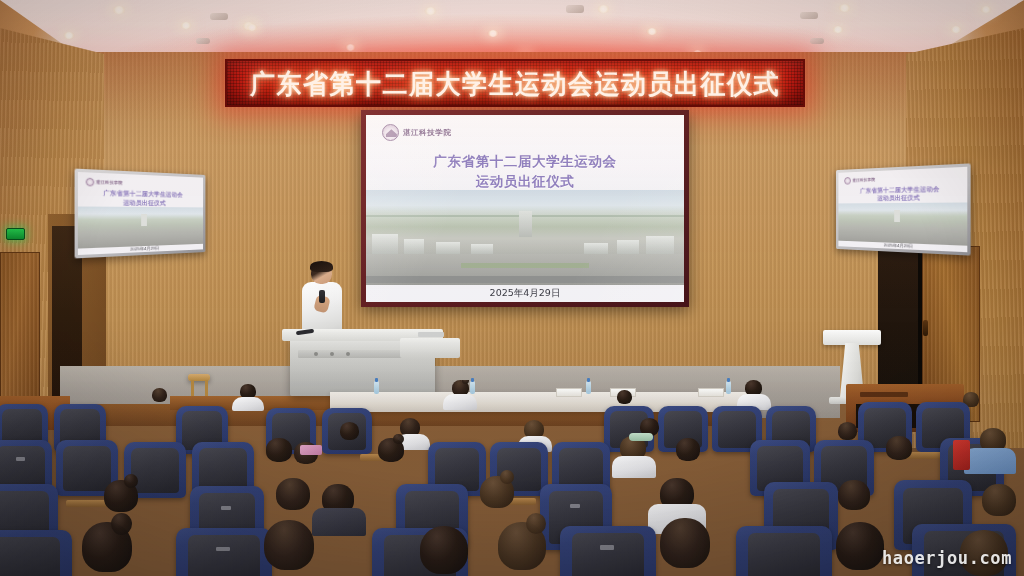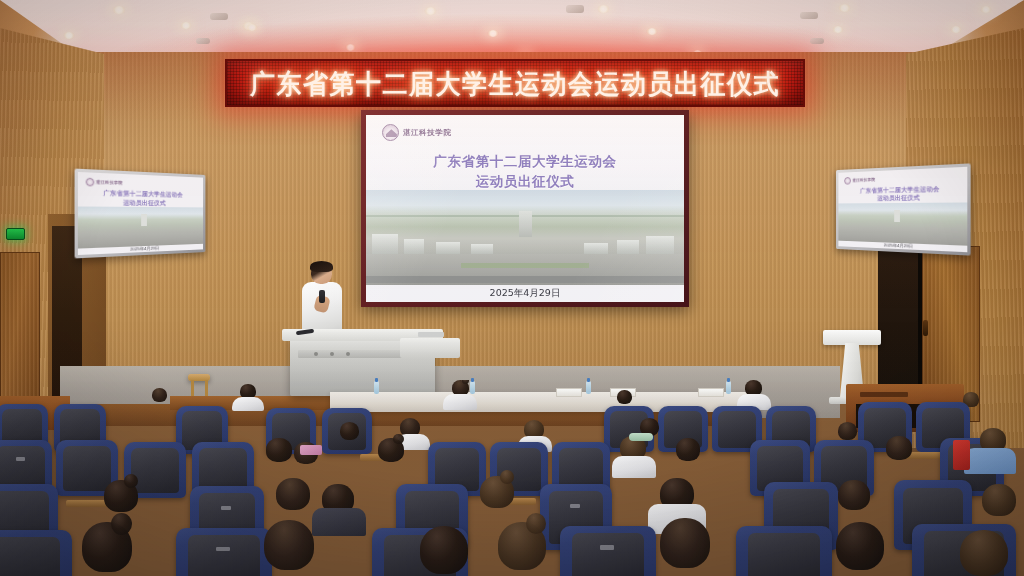--- a/index.html
+++ b/index.html
@@ -832,14 +832,15 @@
     <div class="head dark2" style="left:264px;top:140px;width:50px;height:50px;"></div>
     <div class="head dark" style="left:420px;top:146px;width:48px;height:48px;"></div>
     <div class="head brown bun" style="left:498px;top:142px;width:48px;height:48px;"></div>
     <div class="head dark2" style="left:660px;top:138px;width:50px;height:50px;"></div>
     <div class="head dark" style="left:836px;top:142px;width:48px;height:48px;"></div>
     <div class="head brown" style="left:960px;top:150px;width:48px;height:46px;"></div>
   </div>
 
   <div class="warm-cast"></div>
   <div class="vignette"></div>
+  <div class="watermark">haoerjou.com</div>
 
 </div>
 
 </body></html>

